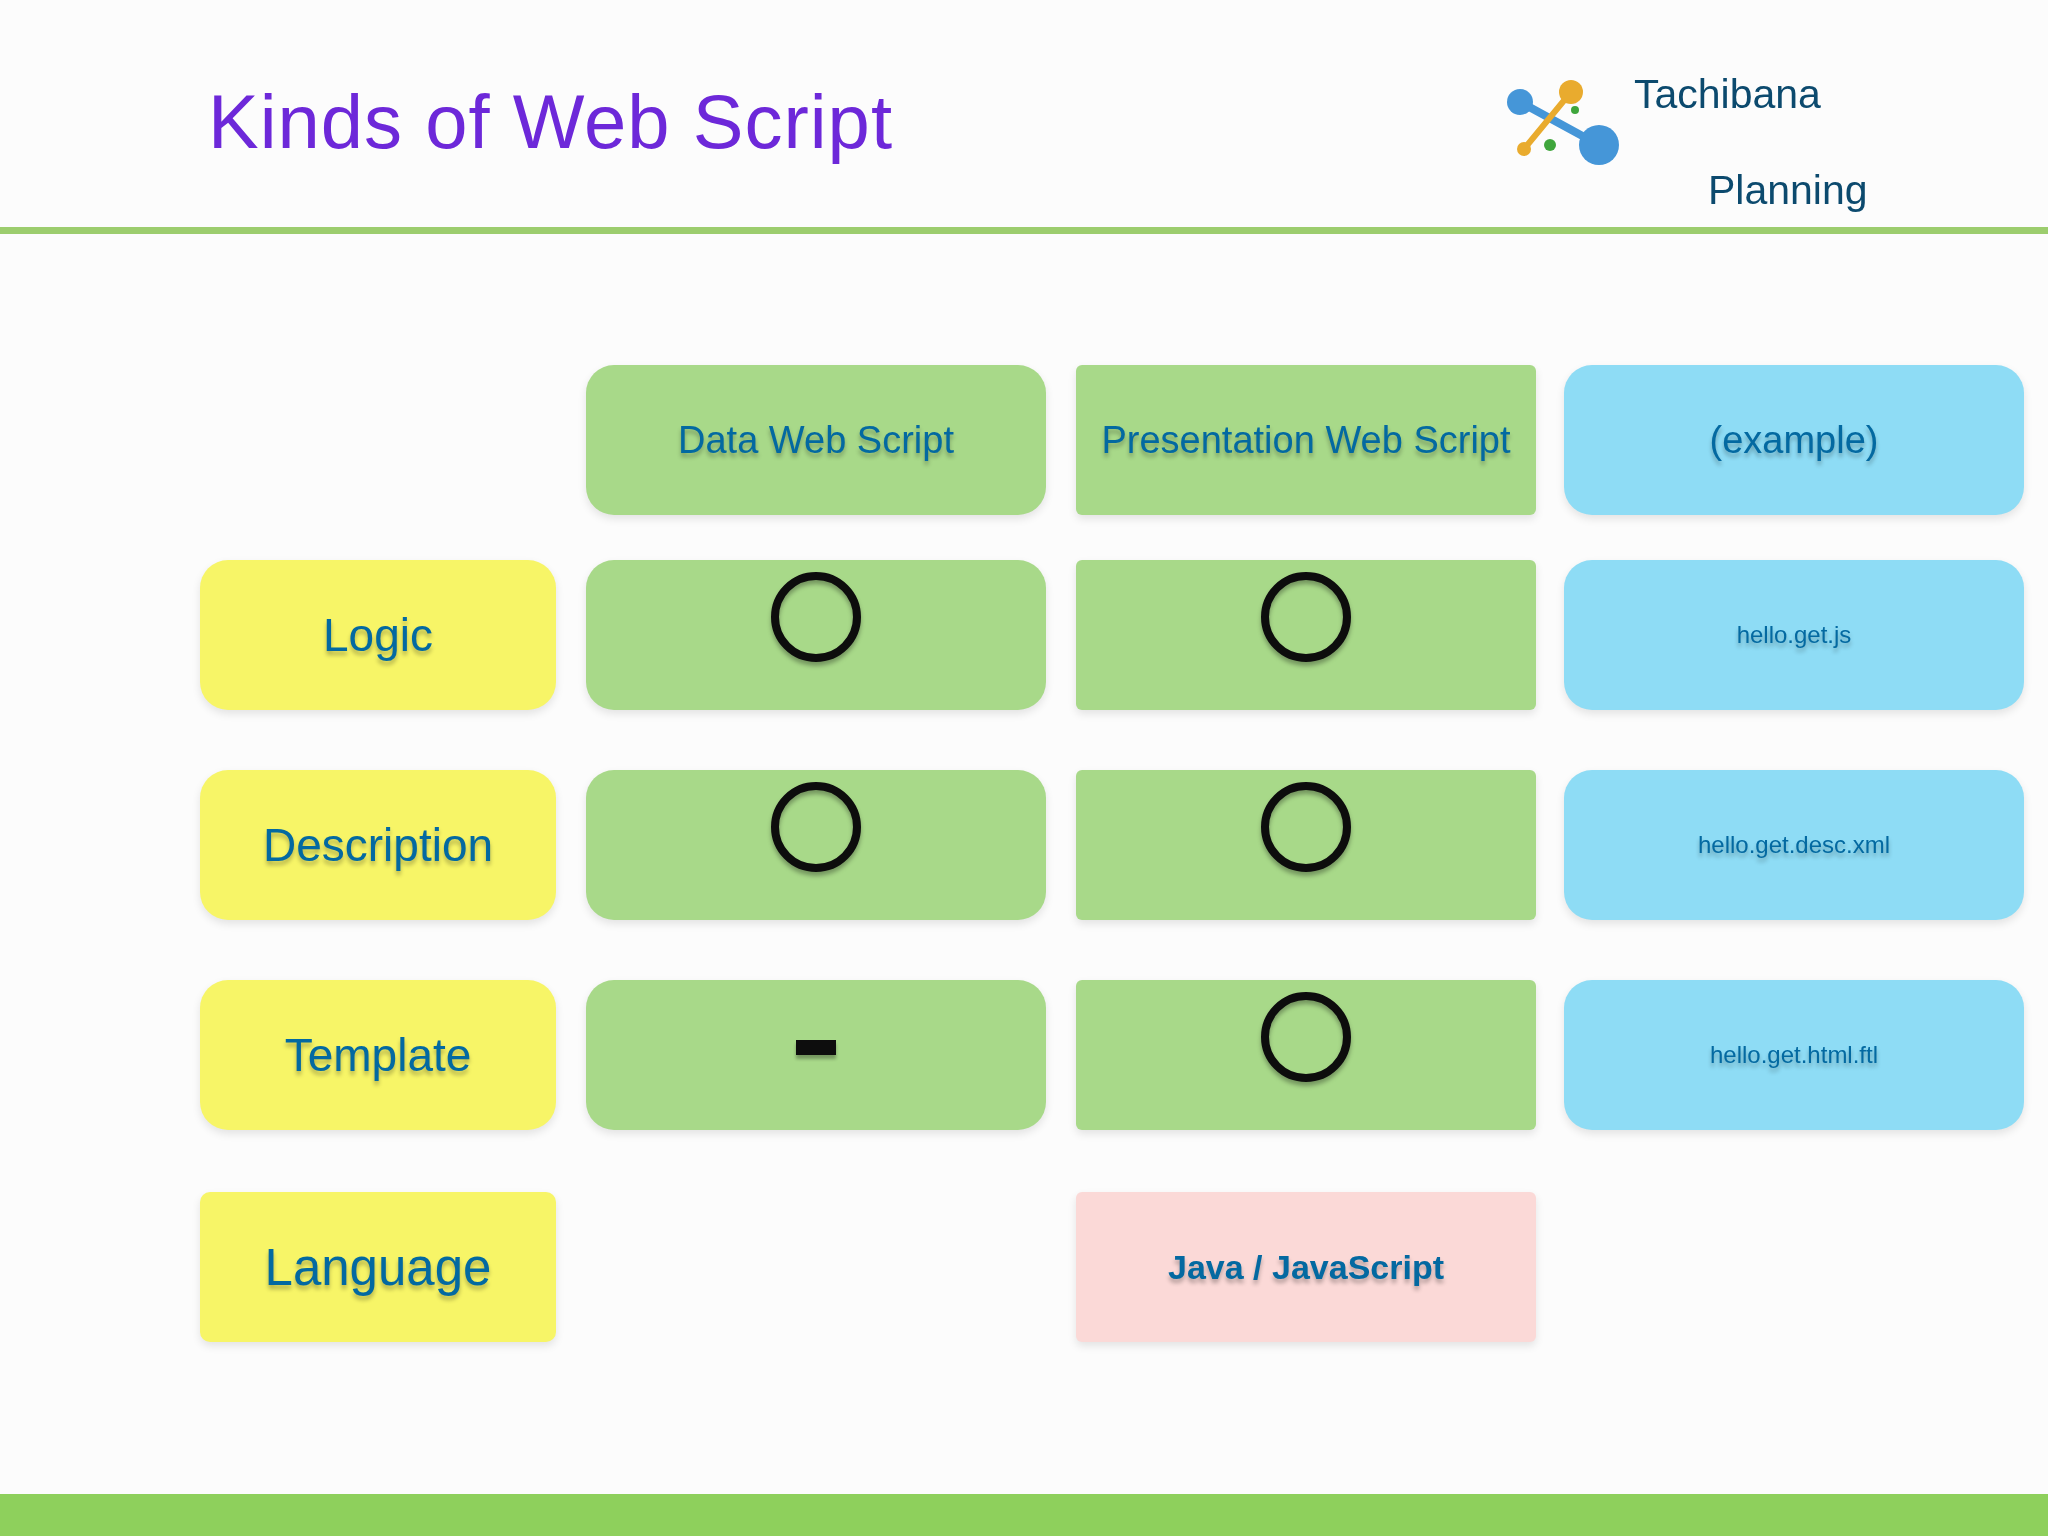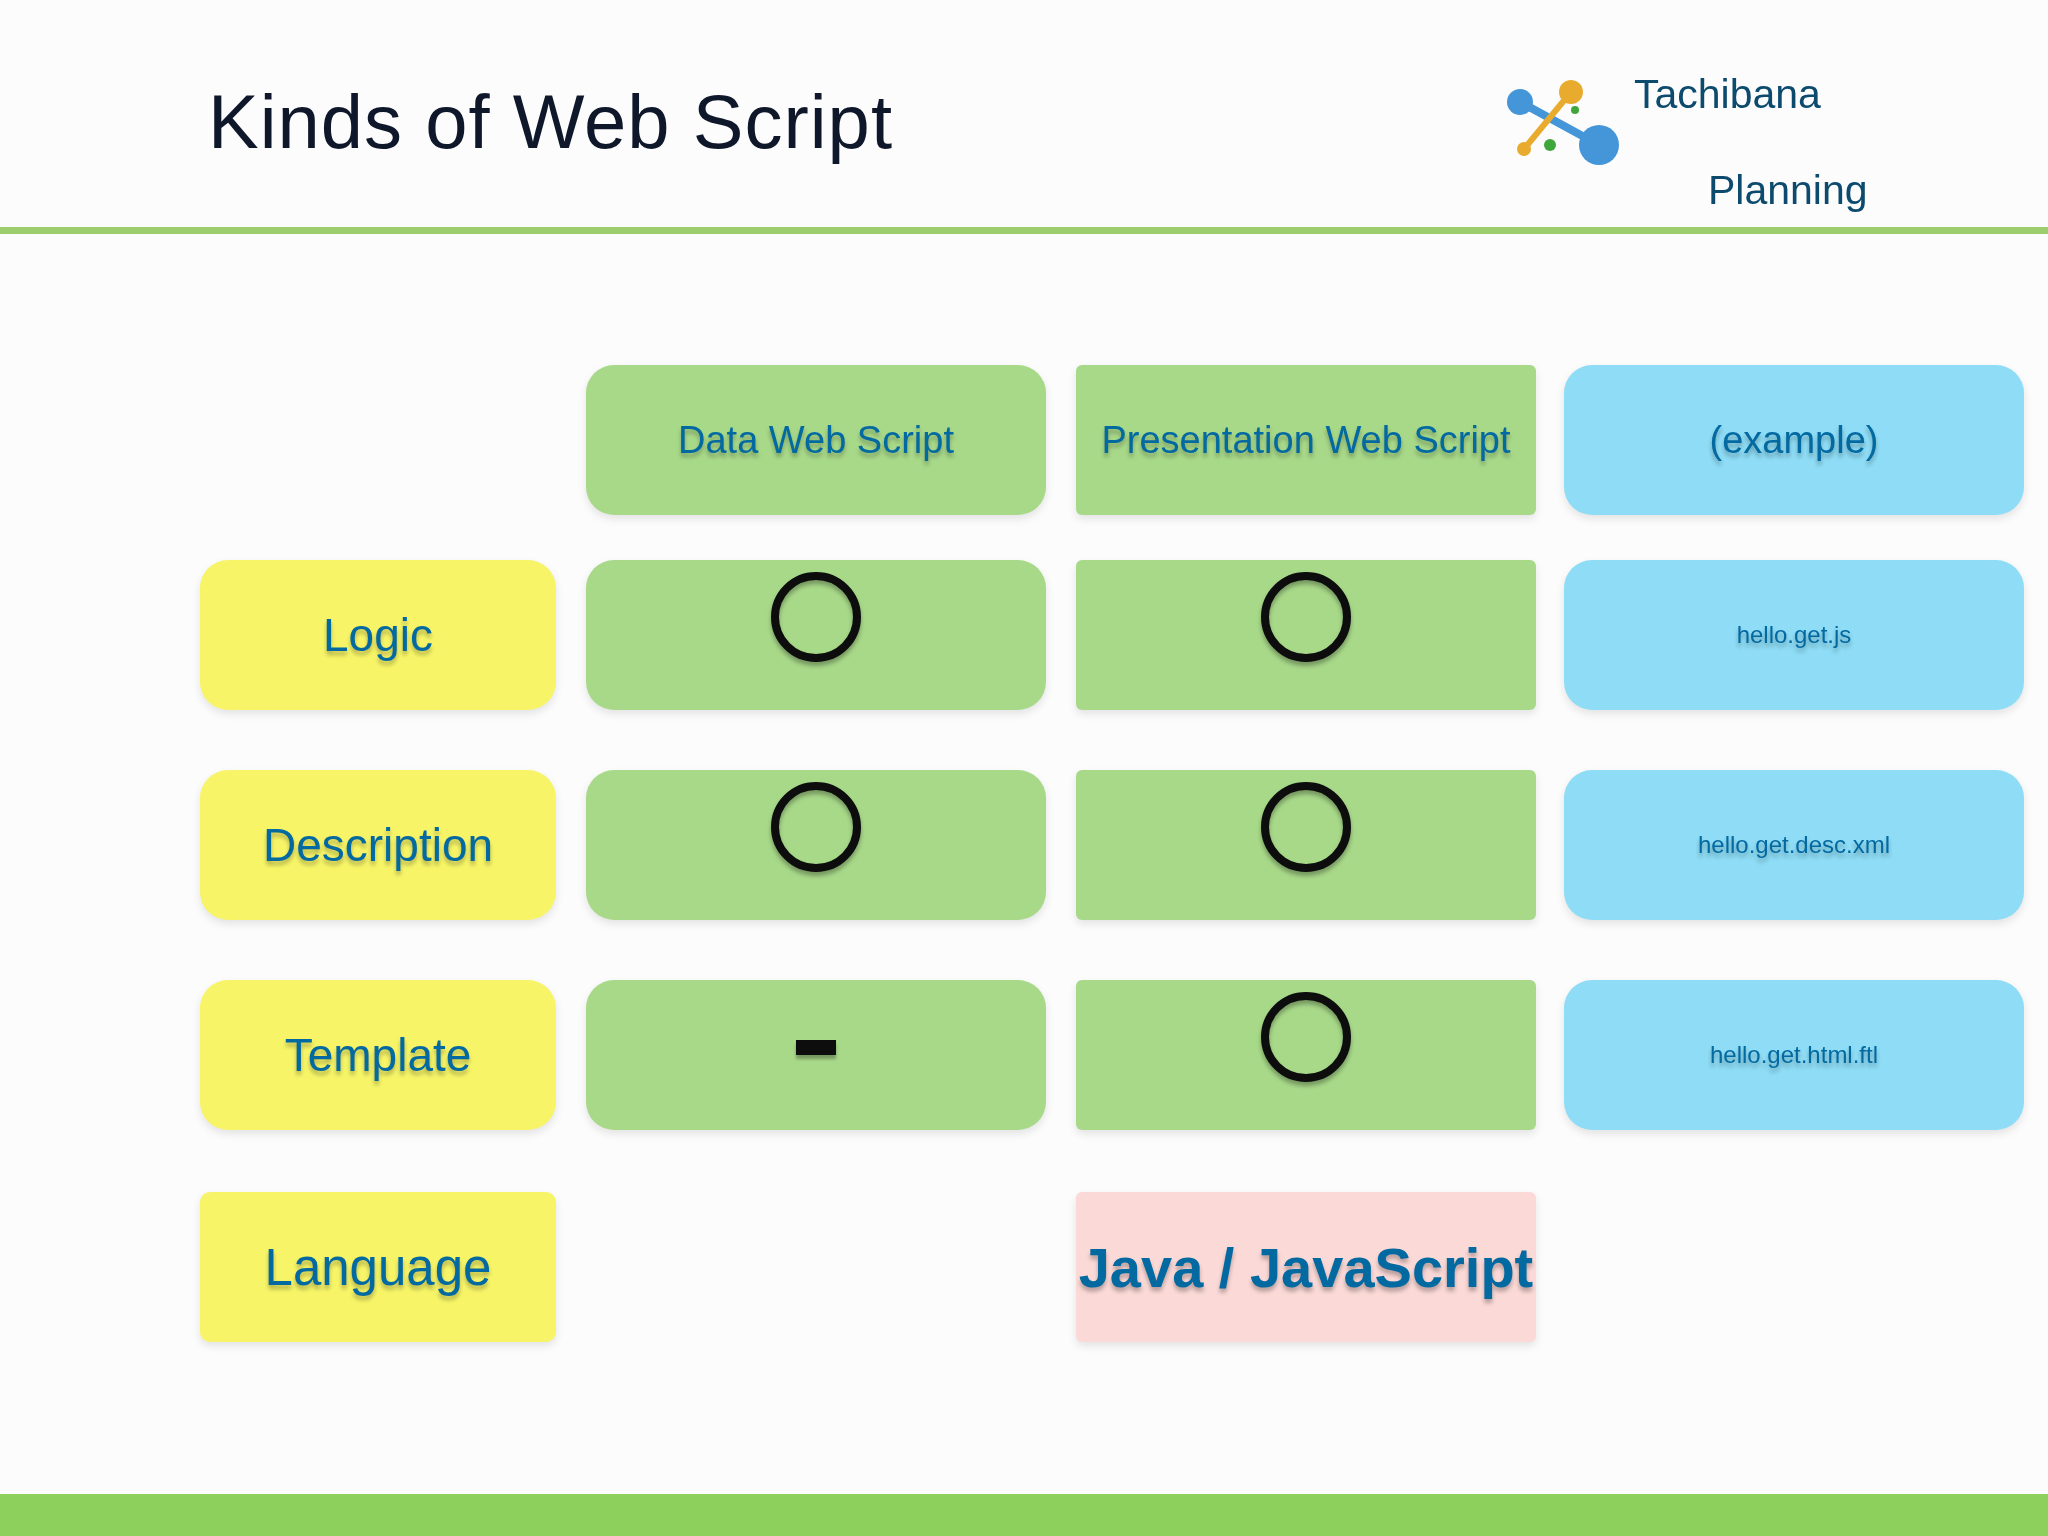--- a/index.html
+++ b/index.html
@@ -7,21 +7,21 @@
     width:2048px;height:1536px;
     background:#fcfcfc;
     font-family:"Liberation Sans", sans-serif;
     position:relative;
     overflow:hidden;
   }
   
   .title{
     position:absolute;left:208px;top:78px;
     font-size:76px;font-weight:500;letter-spacing:1px;
-    color:#0f172a;margin:0;white-space:nowrap;
+    color:#6d28d9;margin:0;white-space:nowrap;
   }
   .logo{
     position:absolute;left:1492px;top:56px;
     display:flex;align-items:flex-start;
   }
   .logo svg{display:block;}
   .logo-text{
     margin-left:10px;margin-top:14px;
     display:flex;flex-direction:column;
     color:#0c4a6e;font-size:41px;font-weight:500;line-height:1.18;
@@ -48,21 +48,21 @@
     box-sizing:border-box;
   }
   .c0{width:356px;margin-right:30px;}
   .c1{width:460px;margin-right:30px;}
   .c2{width:460px;margin-right:28px;border-radius:6px;}
   .c3{width:460px;}
   .spacer{background:transparent;box-shadow:none;}
   .green{background:#a8d989;}
   .blue{background:#8edcf5;}
   .yellow{background:#f7f567;font-size:46px;}
-  .pink{background:#fbd9d7;font-size:56px;font-weight:bold;}
+  .pink{background:#fbd9d7;font-size:34px;font-weight:bold;}
   .lang{font-size:51px;border-radius:10px;}
   .example{font-size:24px;}
   
   .mark-circle::after{
     content:"";display:block;
     width:74px;height:74px;border:8px solid #0d0d0d;border-radius:50%;
     transform:translateY(-18px);
     filter:drop-shadow(0 4px 2px rgba(0,0,0,0.30));
   }
   .mark-dash::after{

